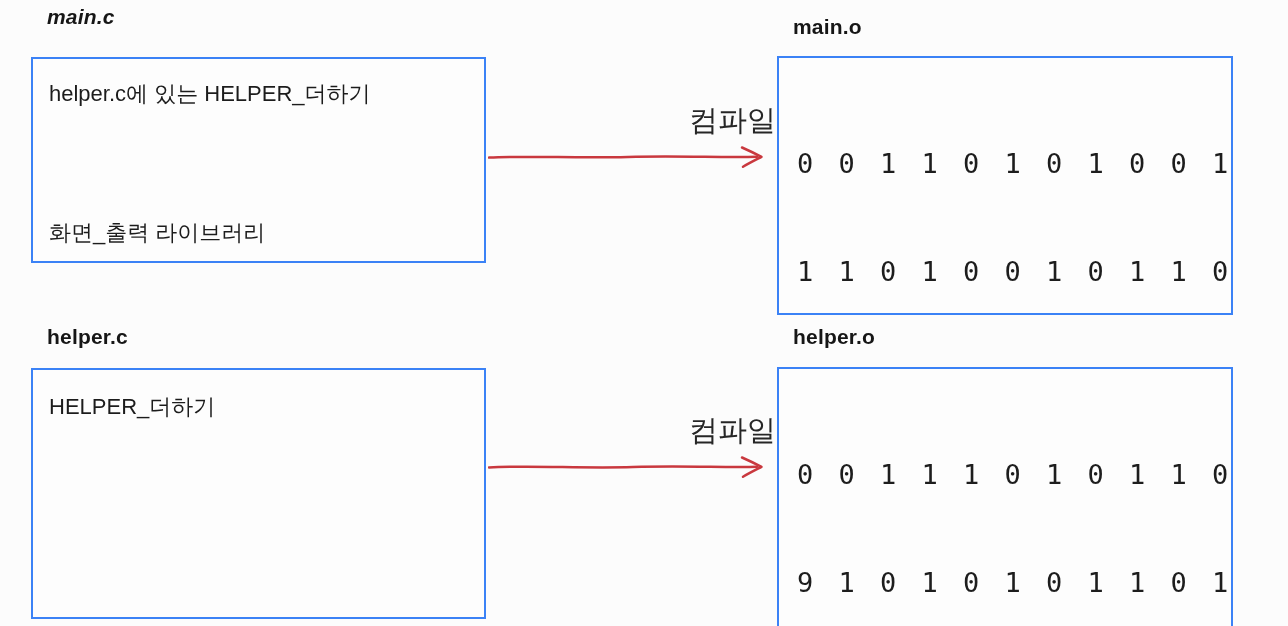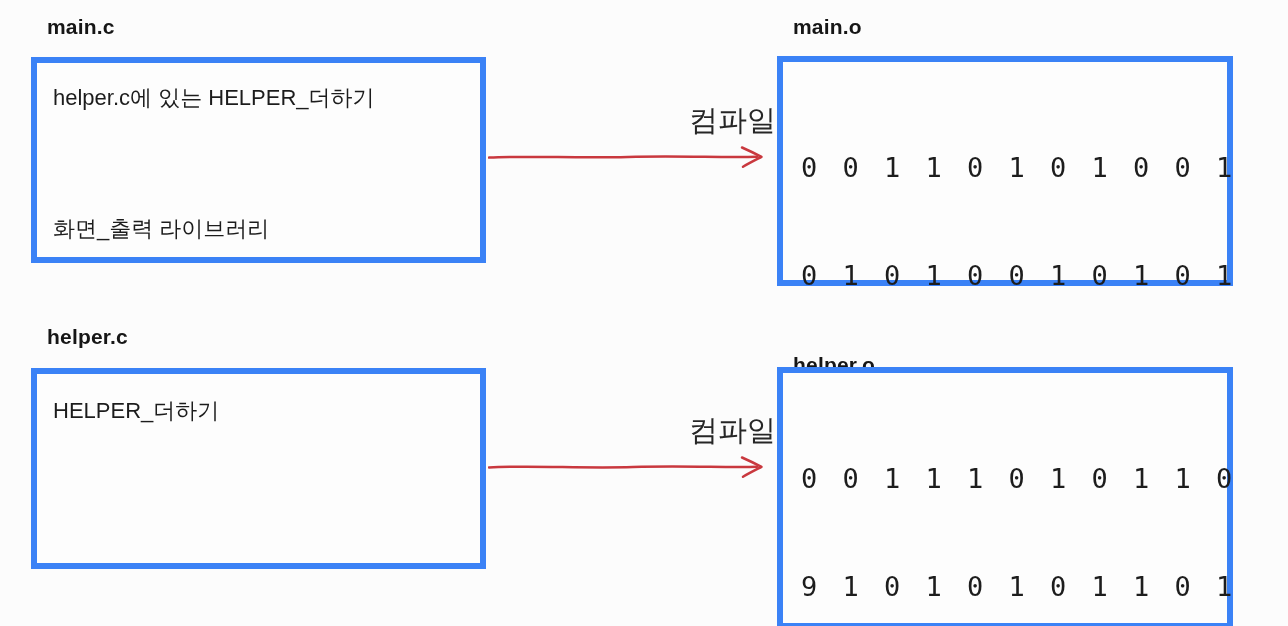--- a/index.html
+++ b/index.html
@@ -17,21 +17,21 @@
   .file-title {
     position: absolute;
     font-size: 21px;
     font-weight: bold;
     letter-spacing: 0.2px;
     color: #161616;
   }
   .box {
     position: absolute;
     background: #fdfdfd;
-    border: 6px solid #3b82f6;
+    border: 2px solid #3b82f6;
   }
   .src-line {
     position: absolute;
     font-size: 22px;
     color: #1c1c1c;
     white-space: nowrap;
   }
   .src-line.top { left: 16px; top: 20px; }
   .src-line.bottom { left: 16px; bottom: 13px; margin-top: 21px; }
   .binary-block {
@@ -54,60 +54,61 @@
     color: #262626;
     font-family: "DejaVu Sans", sans-serif;
   }
   svg.arrow { display: block; width: 288px; height: 28px; }
 </style>
 </head>
 <body>
 
 <div class="canvas">
 
-  <div class="file-title" style="left:47px; top:15px;">main.c</div>
+  <div class="file-title" style="left:47px; top:5px;font-style:italic;">main.c</div>
 
   <div class="box" style="left:31px; top:57px; width:455px; height:206px;">
     <div class="src-line top">helper.c에 있는 HELPER_더하기</div>
     <div class="src-line bottom">화면_출력 라이브러리</div>
   </div>
 
   <div class="arrow-label" style="left:488px; top:101px;">컴파일</div>
   <div class="arrow-wrap" style="left:488px; top:143px;">
     <svg class="arrow" viewBox="0 0 288 28">
       <path d="M1 14.6 C 40 12.6, 90 15.4, 140 13.9 C 190 12.4, 236 14.8, 269 13.7" fill="none" stroke="#c9383e" stroke-width="2.5" stroke-linecap="round"></path>
       <path d="M254 4.5 C 262 8, 268 11, 273.5 13.9 C 267.5 17, 260.5 20.5, 255 23.8" fill="none" stroke="#c9383e" stroke-width="2.5" stroke-linecap="round" stroke-linejoin="round"></path>
     </svg>
   </div>
 
   <div class="file-title" style="left:793px; top:15px;">main.o</div>
 
-  <div class="box" style="left:777px; top:56px; width:456px; height:230px;">
+  <div class="box" style="left:777px; top:56px; width:456px; height:259px;">
     <div class="binary-block">
       <div>0 0 1 1 0 1 0 1 0 0 1</div>
+      <div>1 1 0 1 0 0 1 0 1 1 0</div>
       <div>0 1 0 1 0 0 1 0 1 0 1</div>
       <div>1 1 0 1 . . .</div>
     </div>
   </div>
 
   <div class="file-title" style="left:47px; top:325px;">helper.c</div>
 
-  <div class="box" style="left:31px; top:368px; width:455px; height:201px;">
+  <div class="box" style="left:31px; top:368px; width:455px; height:251px;">
     <div class="src-line top" style="top:22px;">HELPER_더하기</div>
   </div>
 
   <div class="arrow-label" style="left:488px; top:411px;">컴파일</div>
   <div class="arrow-wrap" style="left:488px; top:453px;">
     <svg class="arrow" viewBox="0 0 288 28">
       <path d="M1 14.4 C 45 12.2, 95 15.6, 145 14.0 C 195 12.5, 238 14.7, 269 13.8" fill="none" stroke="#c9383e" stroke-width="2.5" stroke-linecap="round"></path>
       <path d="M254 4.5 C 262 8, 268 11, 273.5 13.9 C 267.5 17, 260.5 20.5, 255 23.8" fill="none" stroke="#c9383e" stroke-width="2.5" stroke-linecap="round" stroke-linejoin="round"></path>
     </svg>
   </div>
 
-  <div class="file-title" style="left:793px; top:325px;margin-top:28px;">helper.o</div>
+  <div class="file-title" style="left:793px; top:325px;">helper.o</div>
 
   <div class="box" style="left:777px; top:367px; width:456px; height:262px;">
     <div class="binary-block">
       <div>0 0 1 1 1 0 1 0 1 1 0</div>
       <div>9 1 0 1 0 1 0 1 1 0 1</div>
       
       
     </div>
   </div>
 

